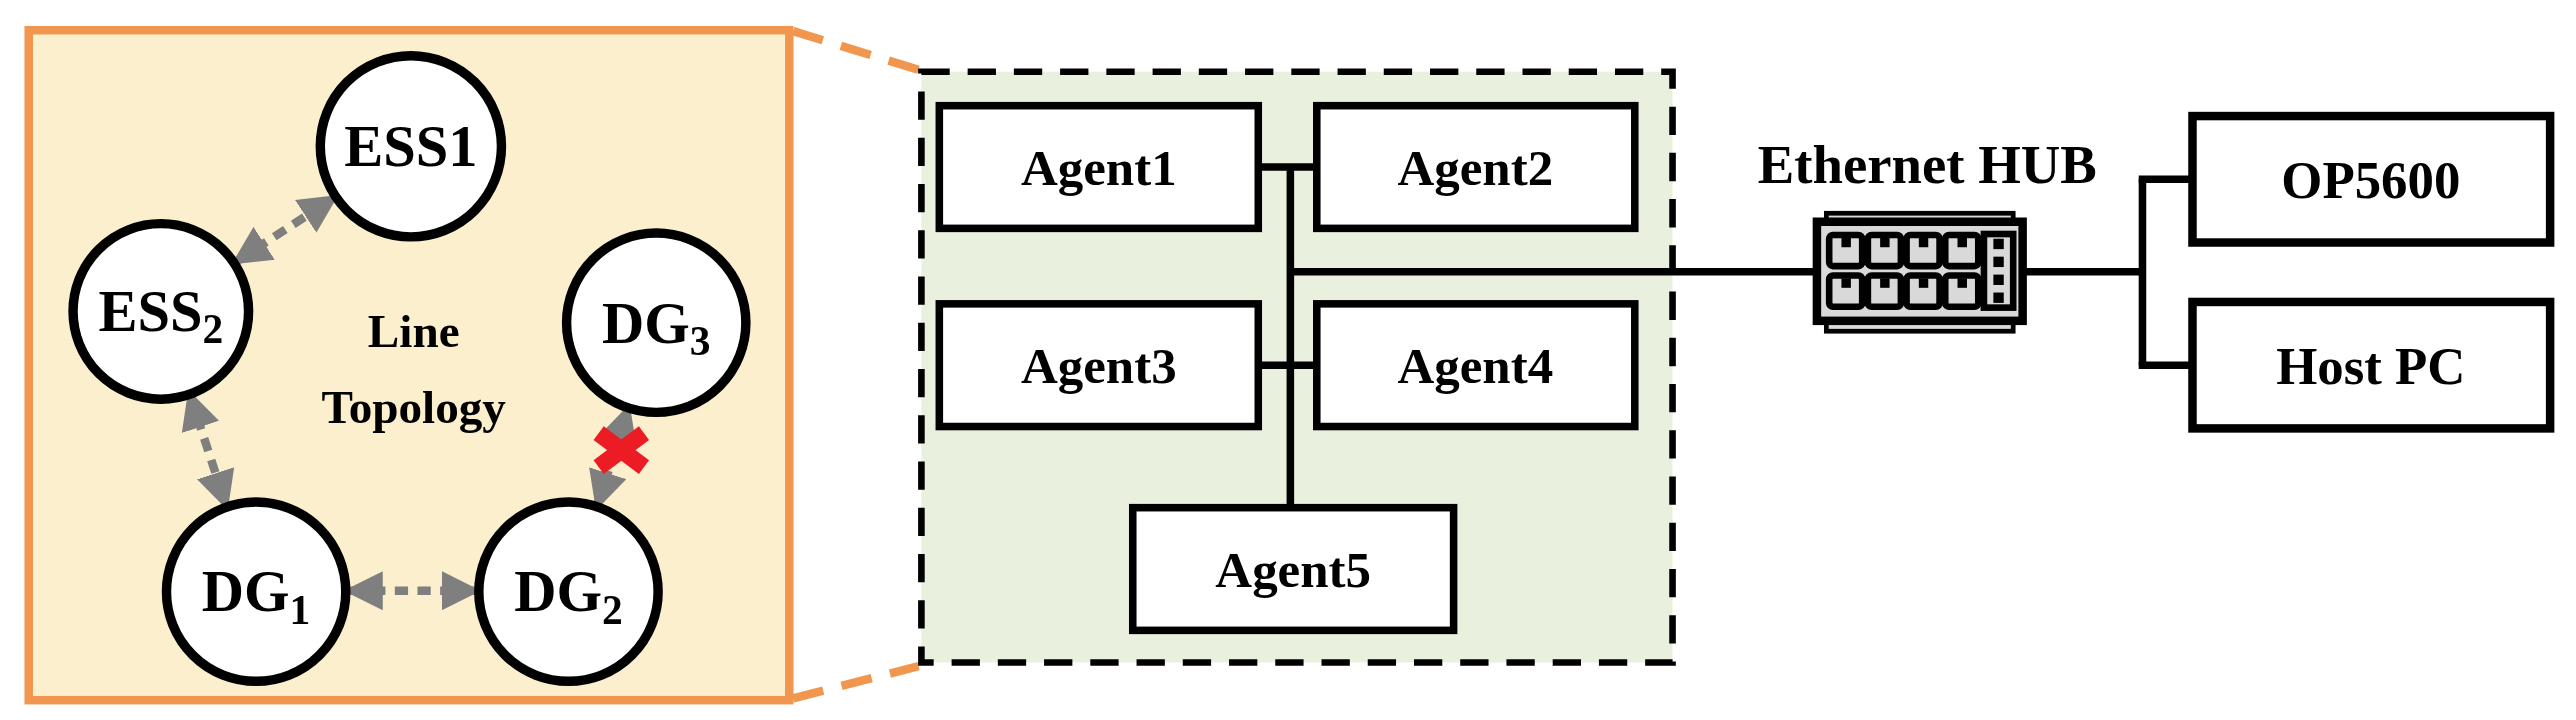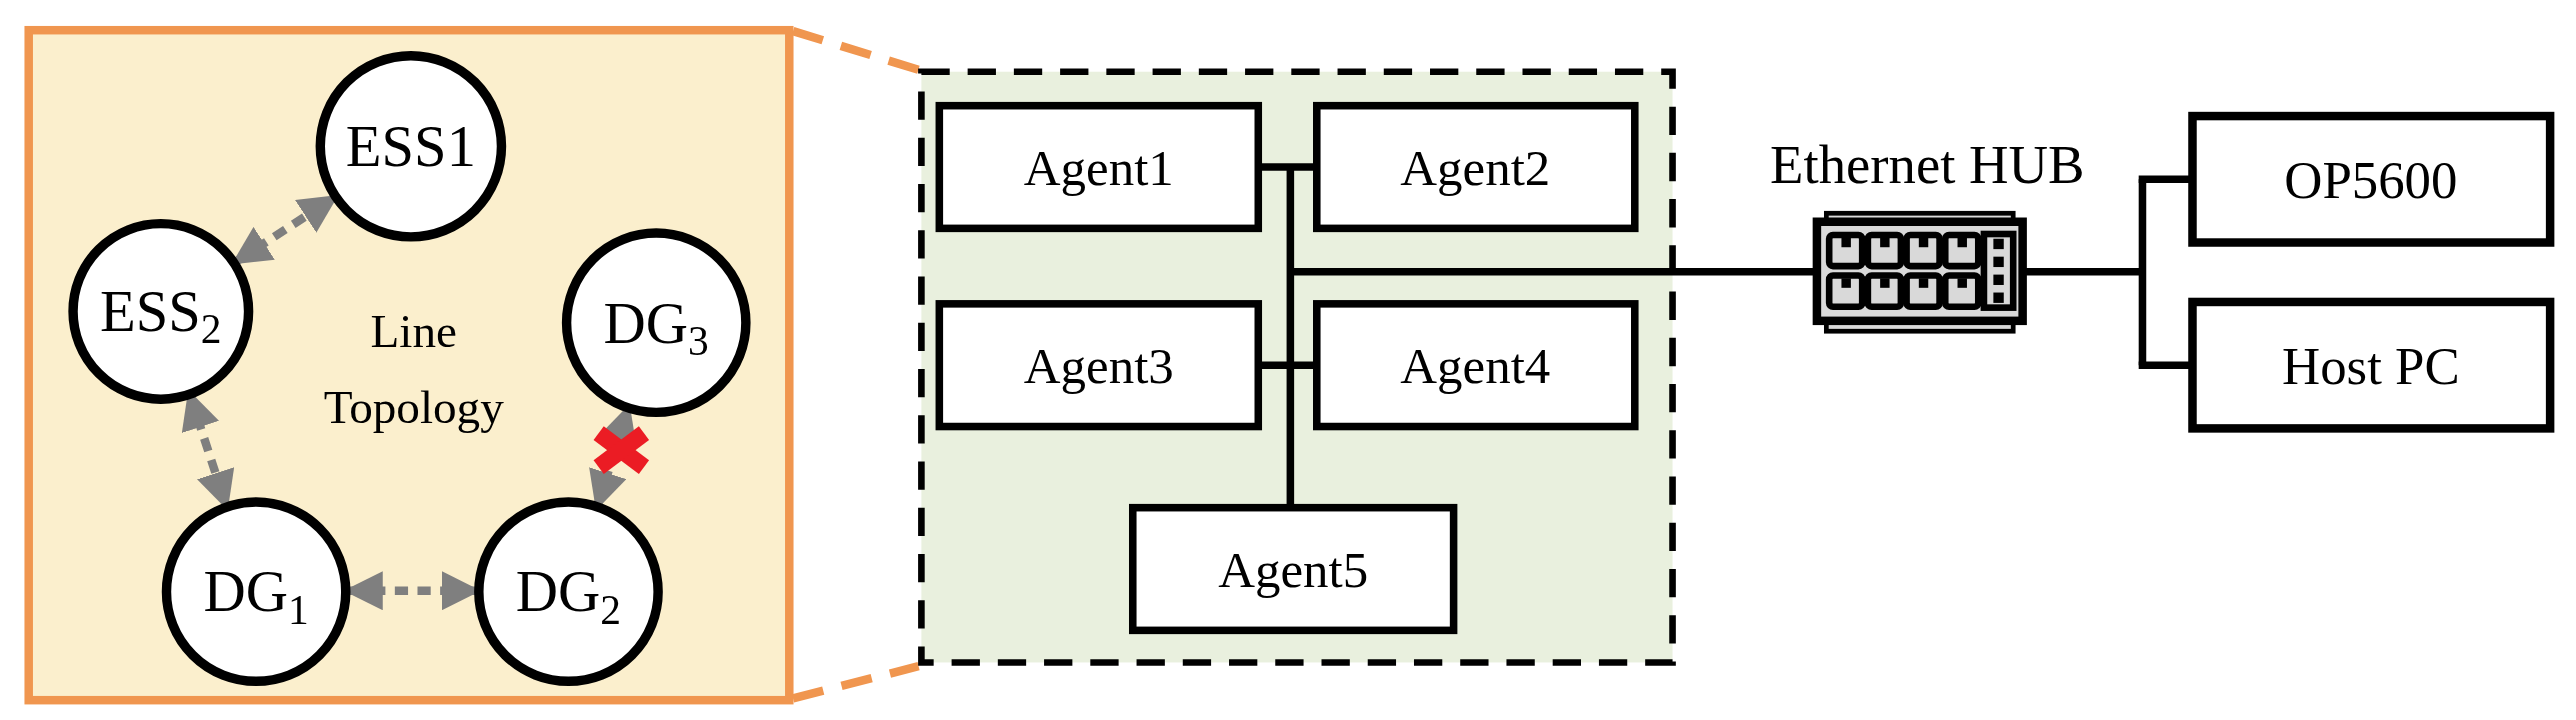--- a/index.html
+++ b/index.html
@@ -1,16 +1,16 @@
 <!DOCTYPE html>
 <html style="font-size:15px"><head>
 <meta charset="utf-8">
 <style>
   html,body{margin:0;padding:0;background:#ffffff;}
-  .stage{width:2576px;height:720px;position:relative;}
+  .stage{width:2576px;height:720px;position:relative;font-weight:bold;}
   svg{display:block;}
   text{font-family:"Liberation Serif","DejaVu Serif",serif;fill:#000;}
   .node-label{font-size:62px;}
   .node-label .sub{font-size:44px;}
   .title-label{font-size:50px;}
   .agent-label{font-size:54px;}
   .hub-label{font-size:58px;}
   .device-label{font-size:56px;}
   .gray-link{stroke:#7F7F7F;stroke-width:9;stroke-dasharray:14 10;fill:none;
              marker-start:url(#arrowhead);marker-end:url(#arrowhead);}

